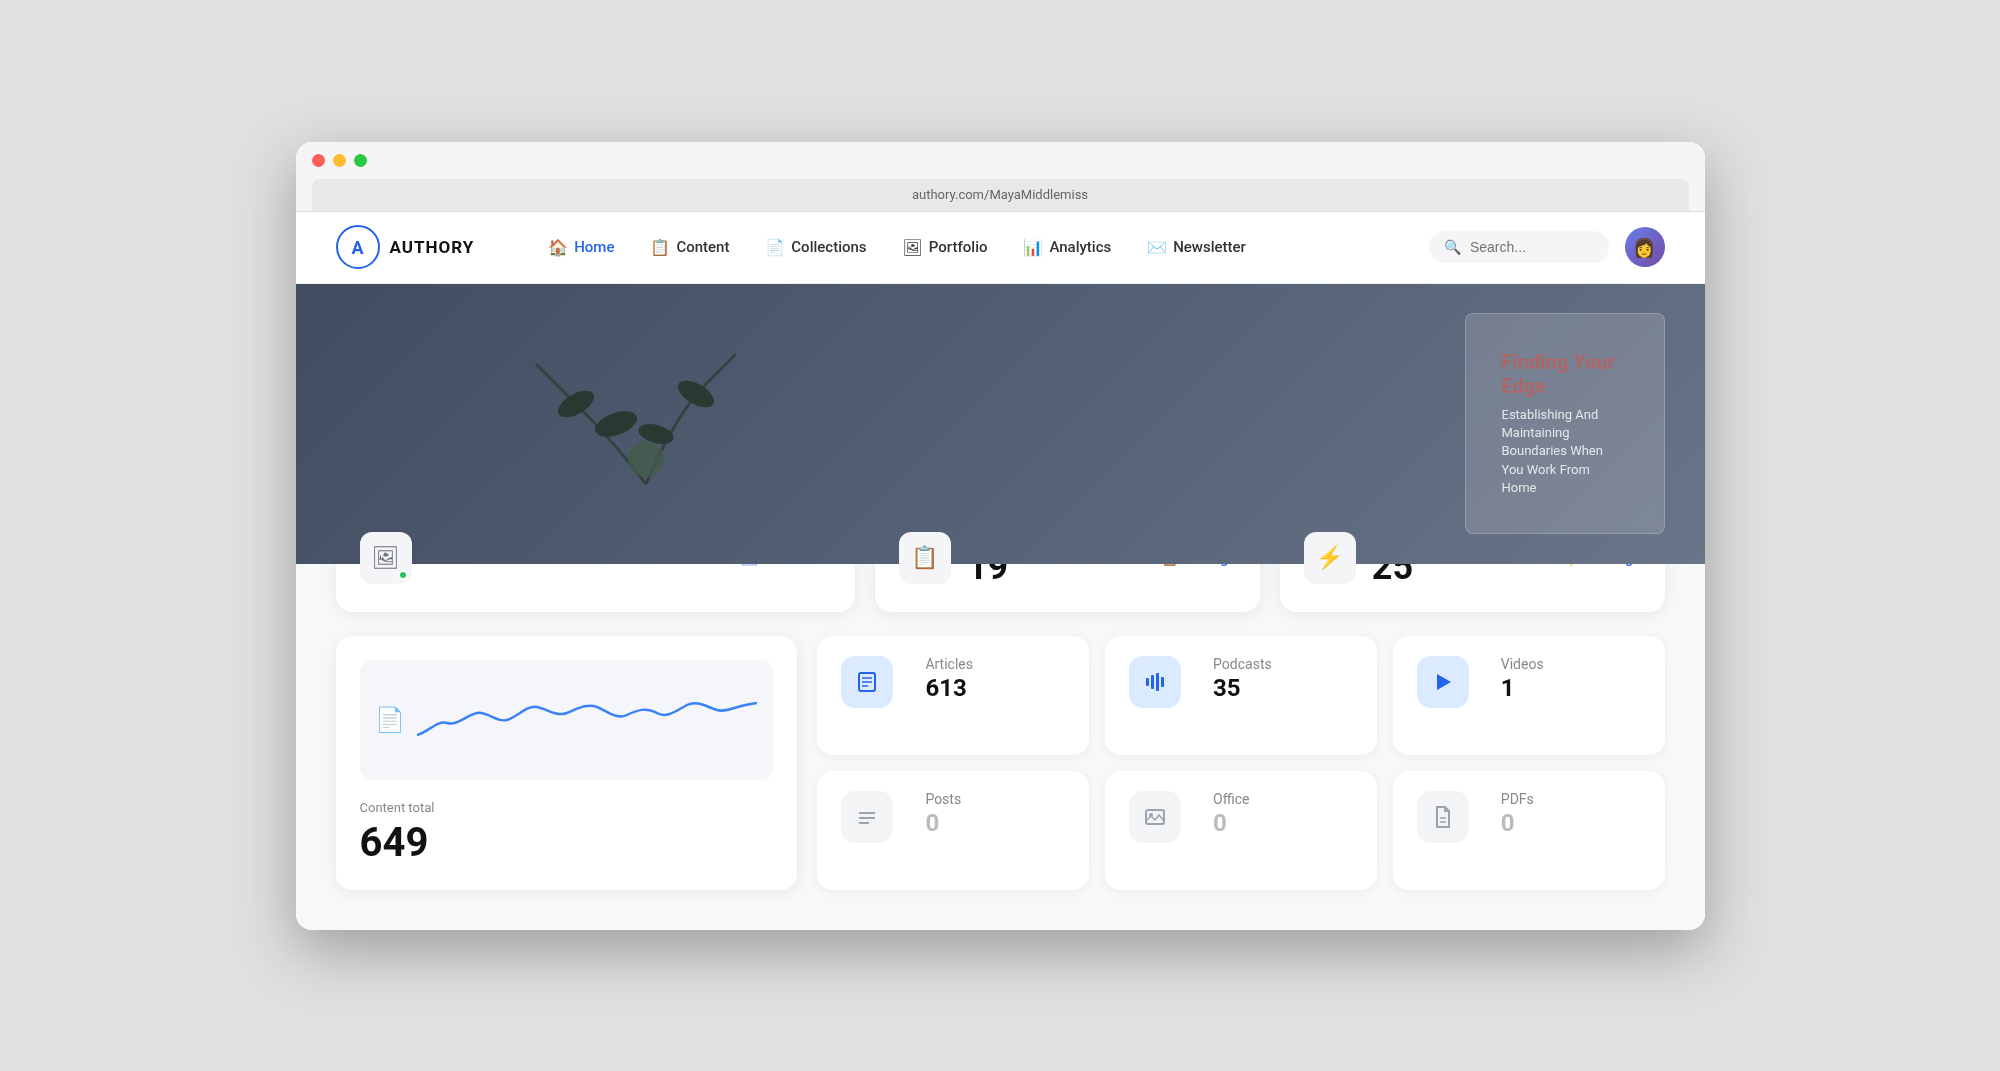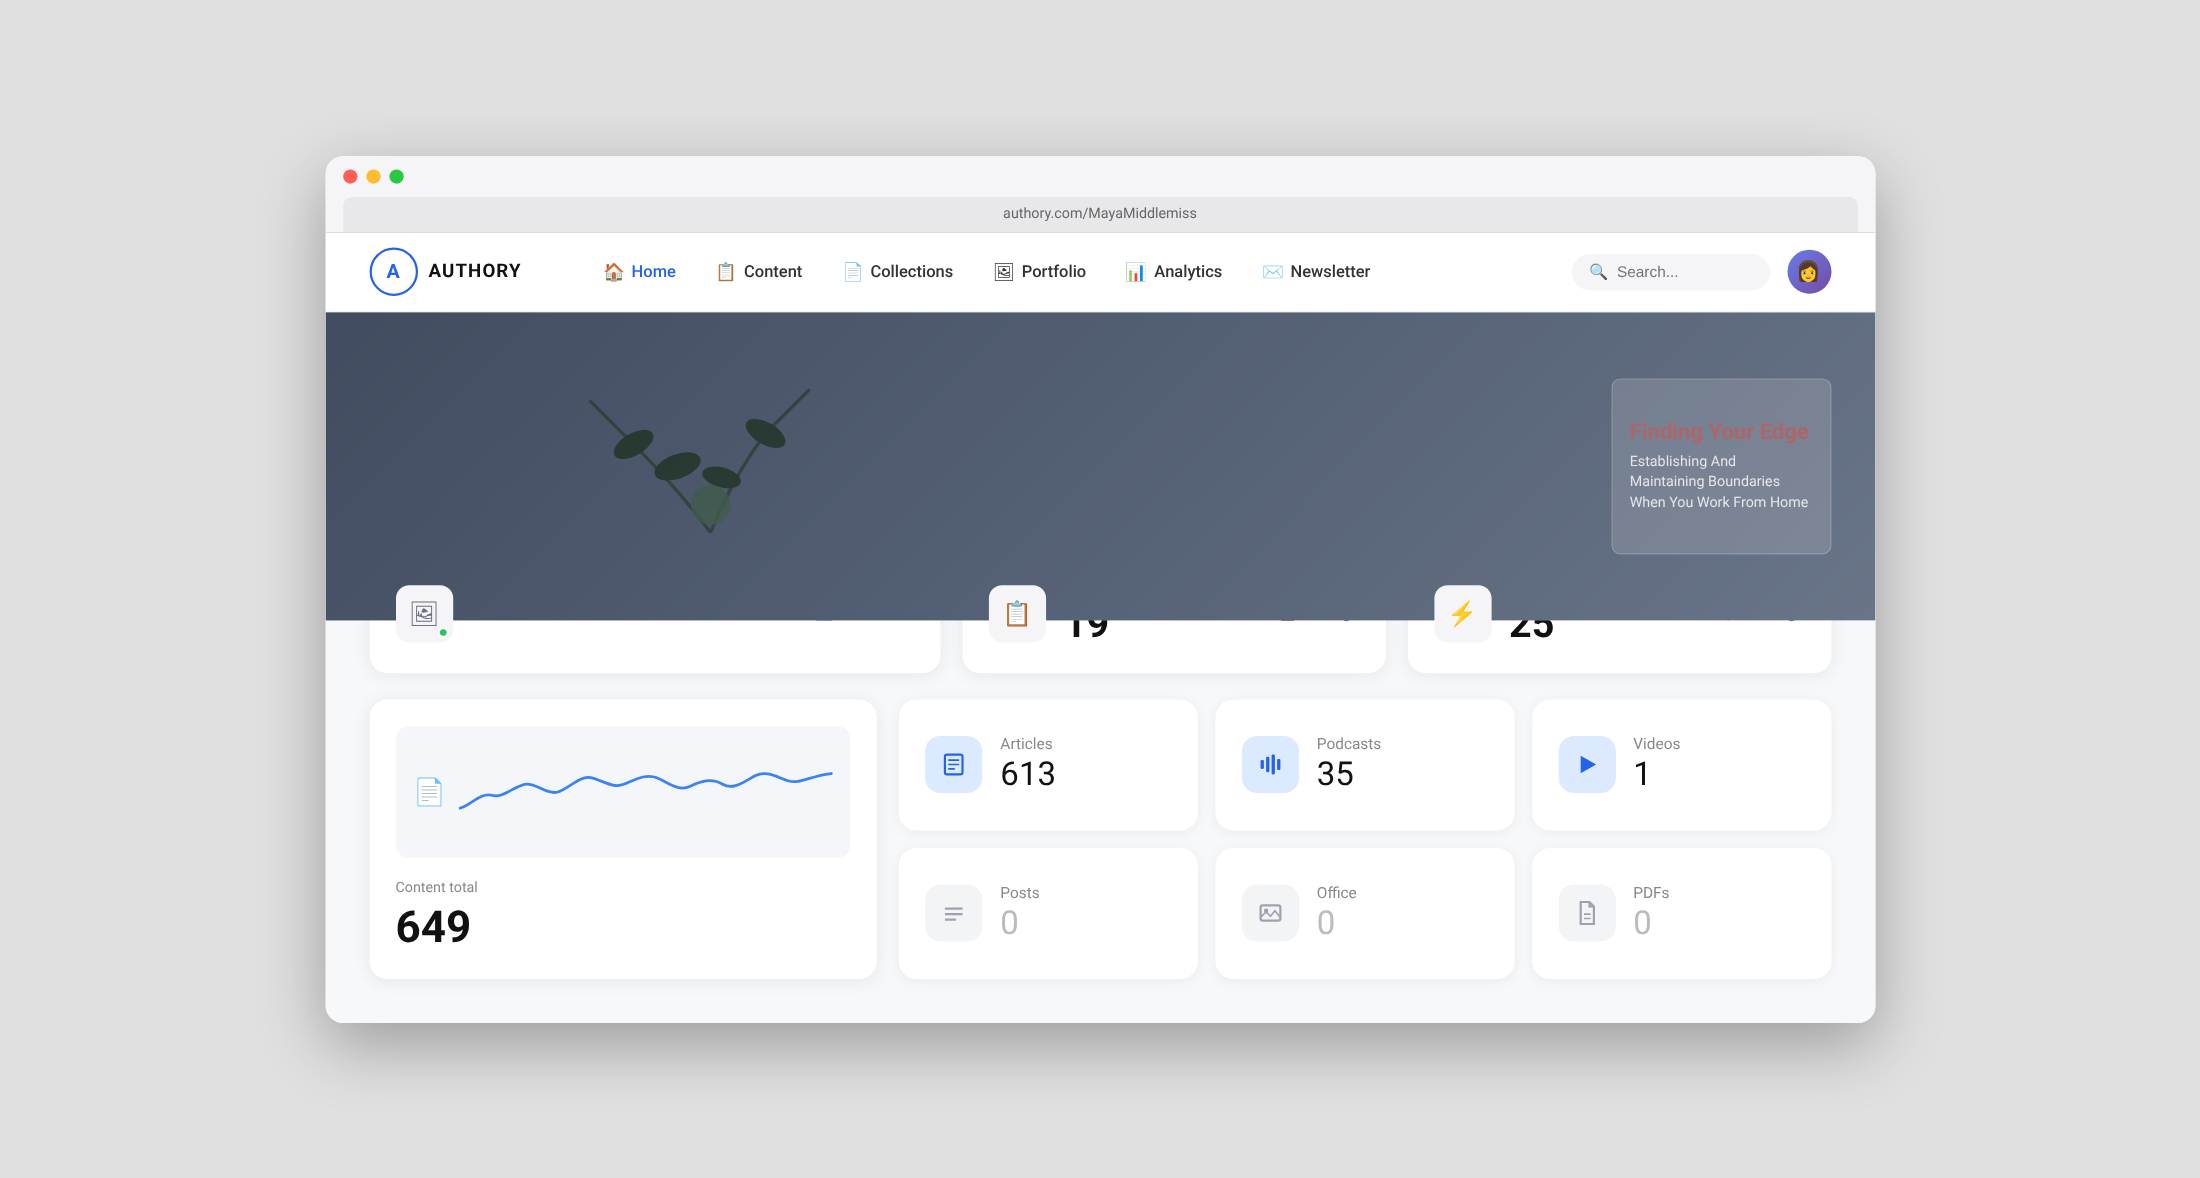--- a/index.html
+++ b/index.html
@@ -156,21 +156,21 @@
       top: 0;
       bottom: 0;
       display: flex;
       align-items: center;
       gap: 20px;
       padding-right: 40px;
     }
     .book-card {
       background: rgba(255,255,255,0.15);
       border-radius: 8px;
-      padding: 16px;
+      padding: 36px;
       width: 200px;
       min-height: 160px;
       display: flex;
       flex-direction: column;
       justify-content: center;
       backdrop-filter: blur(4px);
       border: 1px solid rgba(255,255,255,0.2);
     }
     .book-title {
       font-size: 22px;
@@ -327,43 +327,42 @@
       grid-template-columns: 1fr 1fr 1fr;
       grid-template-rows: 1fr 1fr;
       gap: 16px;
     }
     .content-card {
       background: #fff;
       border-radius: 16px;
       padding: 20px 24px;
       box-shadow: 0 2px 12px rgba(0,0,0,0.05);
       display: flex;
-      align-items: center;
-      gap: 16px;
+      gap: 32px;
     }
     .content-card-icon {
       width: 52px;
       height: 52px;
       border-radius: 14px;
       display: flex;
       align-items: center;
       justify-content: center;
       font-size: 22px;
       flex-shrink: 0;
     }
     .icon-blue { background: #dbeafe; color: #2563eb; }
     .icon-gray { background: #f3f4f6; color: #6b7280; }
     .content-card-info .label {
       font-size: 14px;
       color: #888;
       margin-bottom: 2px;
     }
     .content-card-info .number {
-      font-size: 30px;
-      font-weight: 400;
+      font-size: 24px;
+      font-weight: 700;
       color: #111;
     }
     .content-card-info .number.zero {
       color: #bbb;
     }
   </style>
 </head>
 <body>
 
 <div class="browser-window">

